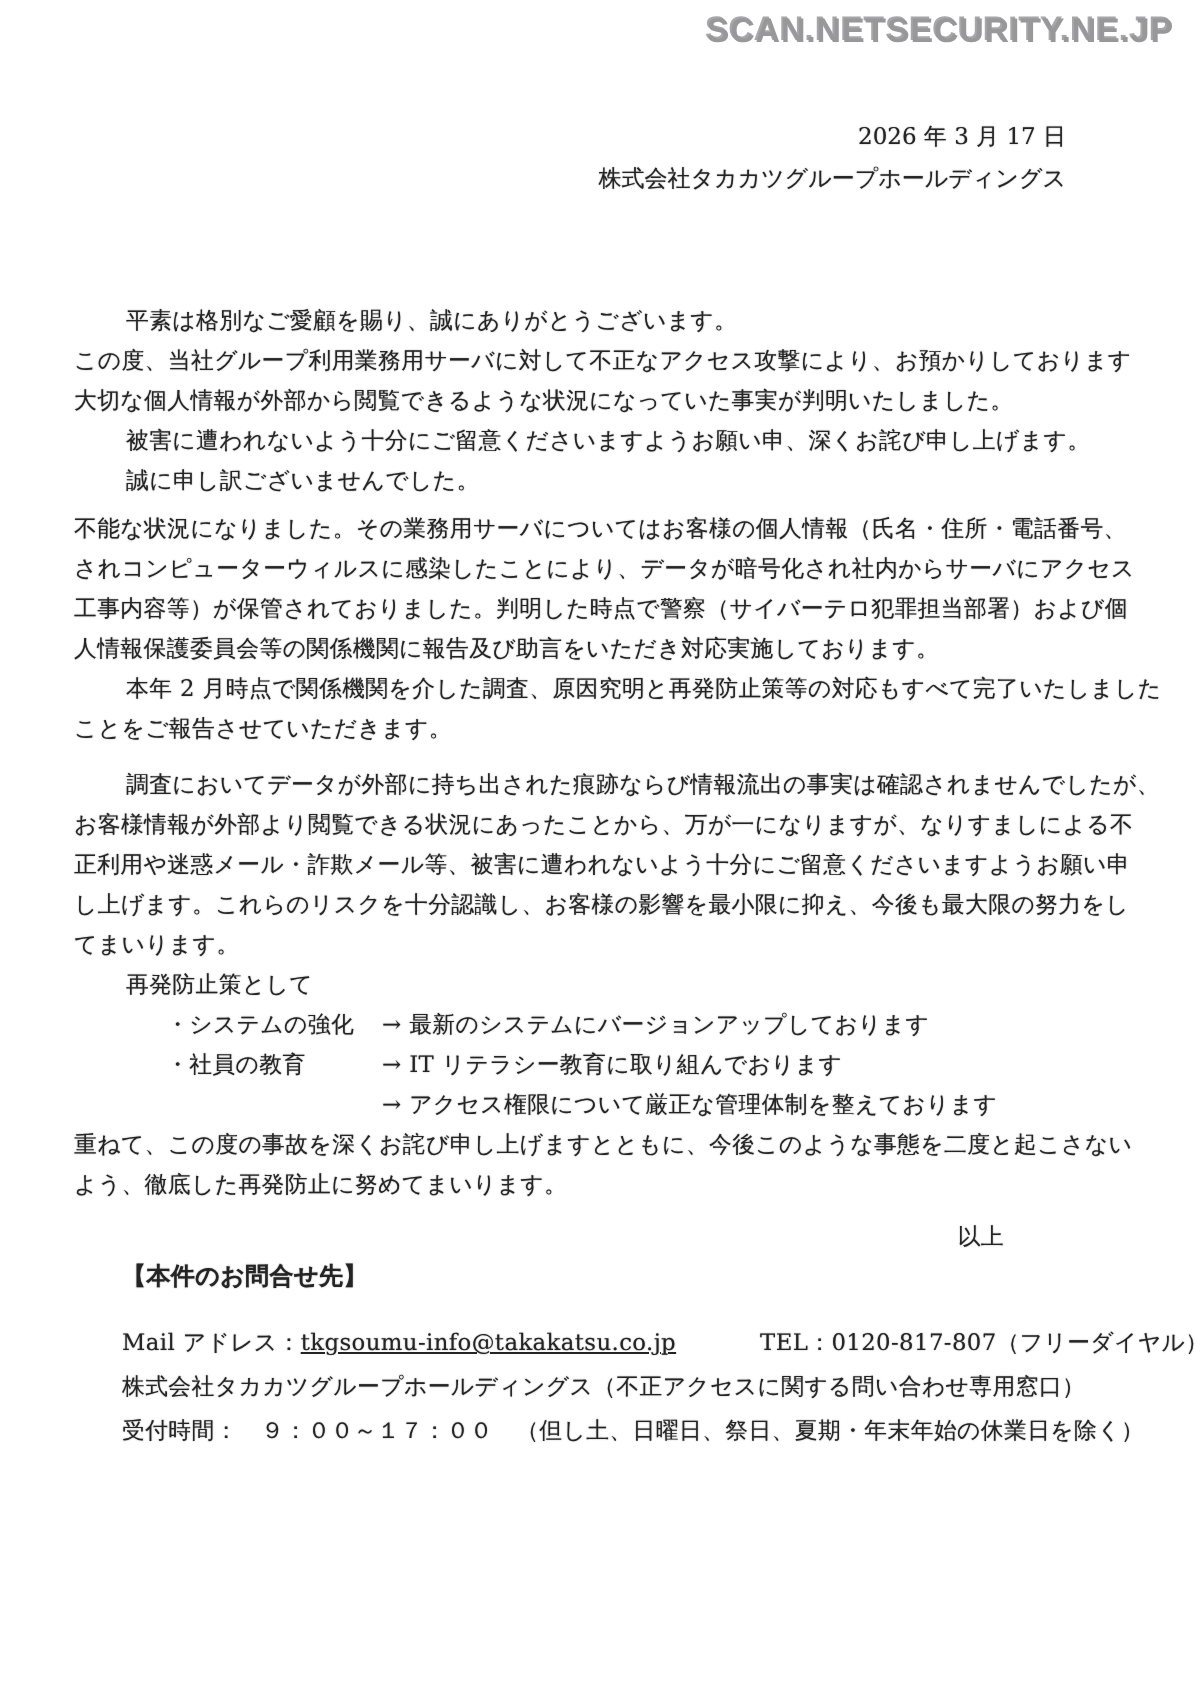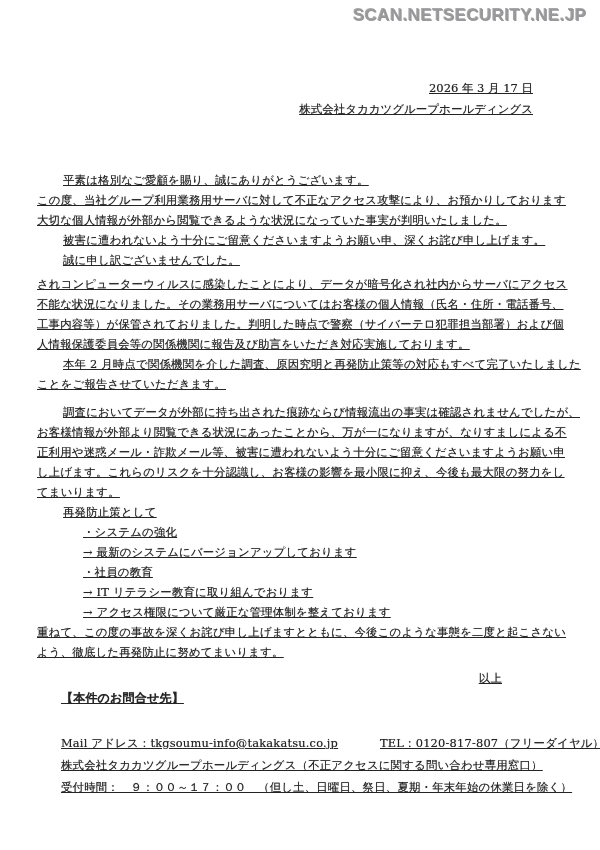--- a/index.html
+++ b/index.html
@@ -4,54 +4,53 @@
 <style>
   * { margin:0; padding:0; box-sizing:border-box; }
   html,body { background:#ffffff; }
   .page {
     position:relative;
     width:600px; height:850px;
     background:#ffffff;
     overflow:hidden;
     font-family:"DejaVu Serif","Liberation Serif",serif;
     color:#242424;
-    text-decoration:underline;
   }
   .watermark {
     position:absolute; top:6px; right:13px;
     font-family:"Liberation Sans","DejaVu Sans",sans-serif;
     font-weight:bold; font-size:17px; letter-spacing:0.4px;
     color:#98989a;
     text-shadow:-1px -1px 0 rgba(80,80,80,.5), 1px 1px 0 rgba(255,255,255,.95);
   }
   .header {
-    padding-top:78px; padding-right:67px;
+    padding-top:58px; padding-right:67px;
     text-align:right;
     font-size:11.5px; line-height:21px;
     text-shadow:0 0 0.7px rgba(40,40,40,.6);
   }
   .content {
     padding-left:37px; padding-right:36px;
     font-size:11.4px; line-height:20px;
     letter-spacing:0.2px;
     text-shadow:0 0 0.7px rgba(40,40,40,.6);
   }
   .line { white-space:nowrap; }
   .ind { text-indent:26px; }
   .p1 { margin-top:50px; }
   .p2 { margin-top:4px; }
   .p3 { margin-top:8px; }
-  .cm-row { display:flex; padding-left:46px;flex-direction:column; }
+  .cm-row { display:flex; padding-left:46px; }
   .cm-label { min-width:108px; white-space:nowrap; }
   .cm-arrow { white-space:nowrap; }
   .sign-off { margin-top:6px; text-align:right; padding-right:62px; }
   .contact { padding-left:24px; }
   .contact-heading { font-weight:bold; font-size:12px; line-height:20px; }
   .contact-line { line-height:22px; white-space:nowrap; }
-  .mail-row { margin-top:24px; }
+  .mail-row { margin-top:12px; }
   .mail-address { text-decoration:underline; color:inherit; cursor:pointer; }
   .tel { margin-left:42px; }
 </style>
 </head>
 <body>
 
 <div class="page">
 
   <div class="watermark">SCAN.NETSECURITY.NE.JP</div>
 
@@ -64,22 +63,22 @@
 
     <div class="para p1">
       <div class="line ind">平素は格別なご愛顧を賜り、誠にありがとうございます。</div>
       <div class="line">この度、当社グループ利用業務用サーバに対して不正なアクセス攻撃により、お預かりしております</div>
       <div class="line">大切な個人情報が外部から閲覧できるような状況になっていた事実が判明いたしました。</div>
       <div class="line ind">被害に遭われないよう十分にご留意くださいますようお願い申、深くお詫び申し上げます。</div>
       <div class="line ind">誠に申し訳ございませんでした。</div>
     </div>
 
     <div class="para p2">
+      <div class="line">不能な状況になりました。その業務用サーバについてはお客様の個人情報（氏名・住所・電話番号、</div>
       <div class="line">されコンピューターウィルスに感染したことにより、データが暗号化され社内からサーバにアクセス</div>
-      <div class="line">不能な状況になりました。その業務用サーバについてはお客様の個人情報（氏名・住所・電話番号、</div>
       <div class="line">工事内容等）が保管されておりました。判明した時点で警察（サイバーテロ犯罪担当部署）および個</div>
       <div class="line">人情報保護委員会等の関係機関に報告及び助言をいただき対応実施しております。</div>
       <div class="line ind">本年 2 月時点で関係機関を介した調査、原因究明と再発防止策等の対応もすべて完了いたしました</div>
       <div class="line">ことをご報告させていただきます。</div>
     </div>
 
     <div class="para p3">
       <div class="line ind">調査においてデータが外部に持ち出された痕跡ならび情報流出の事実は確認されませんでしたが、</div>
       <div class="line">お客様情報が外部より閲覧できる状況にあったことから、万が一になりますが、なりすましによる不</div>
       <div class="line">正利用や迷惑メール・詐欺メール等、被害に遭われないよう十分にご留意くださいますようお願い申</div>

